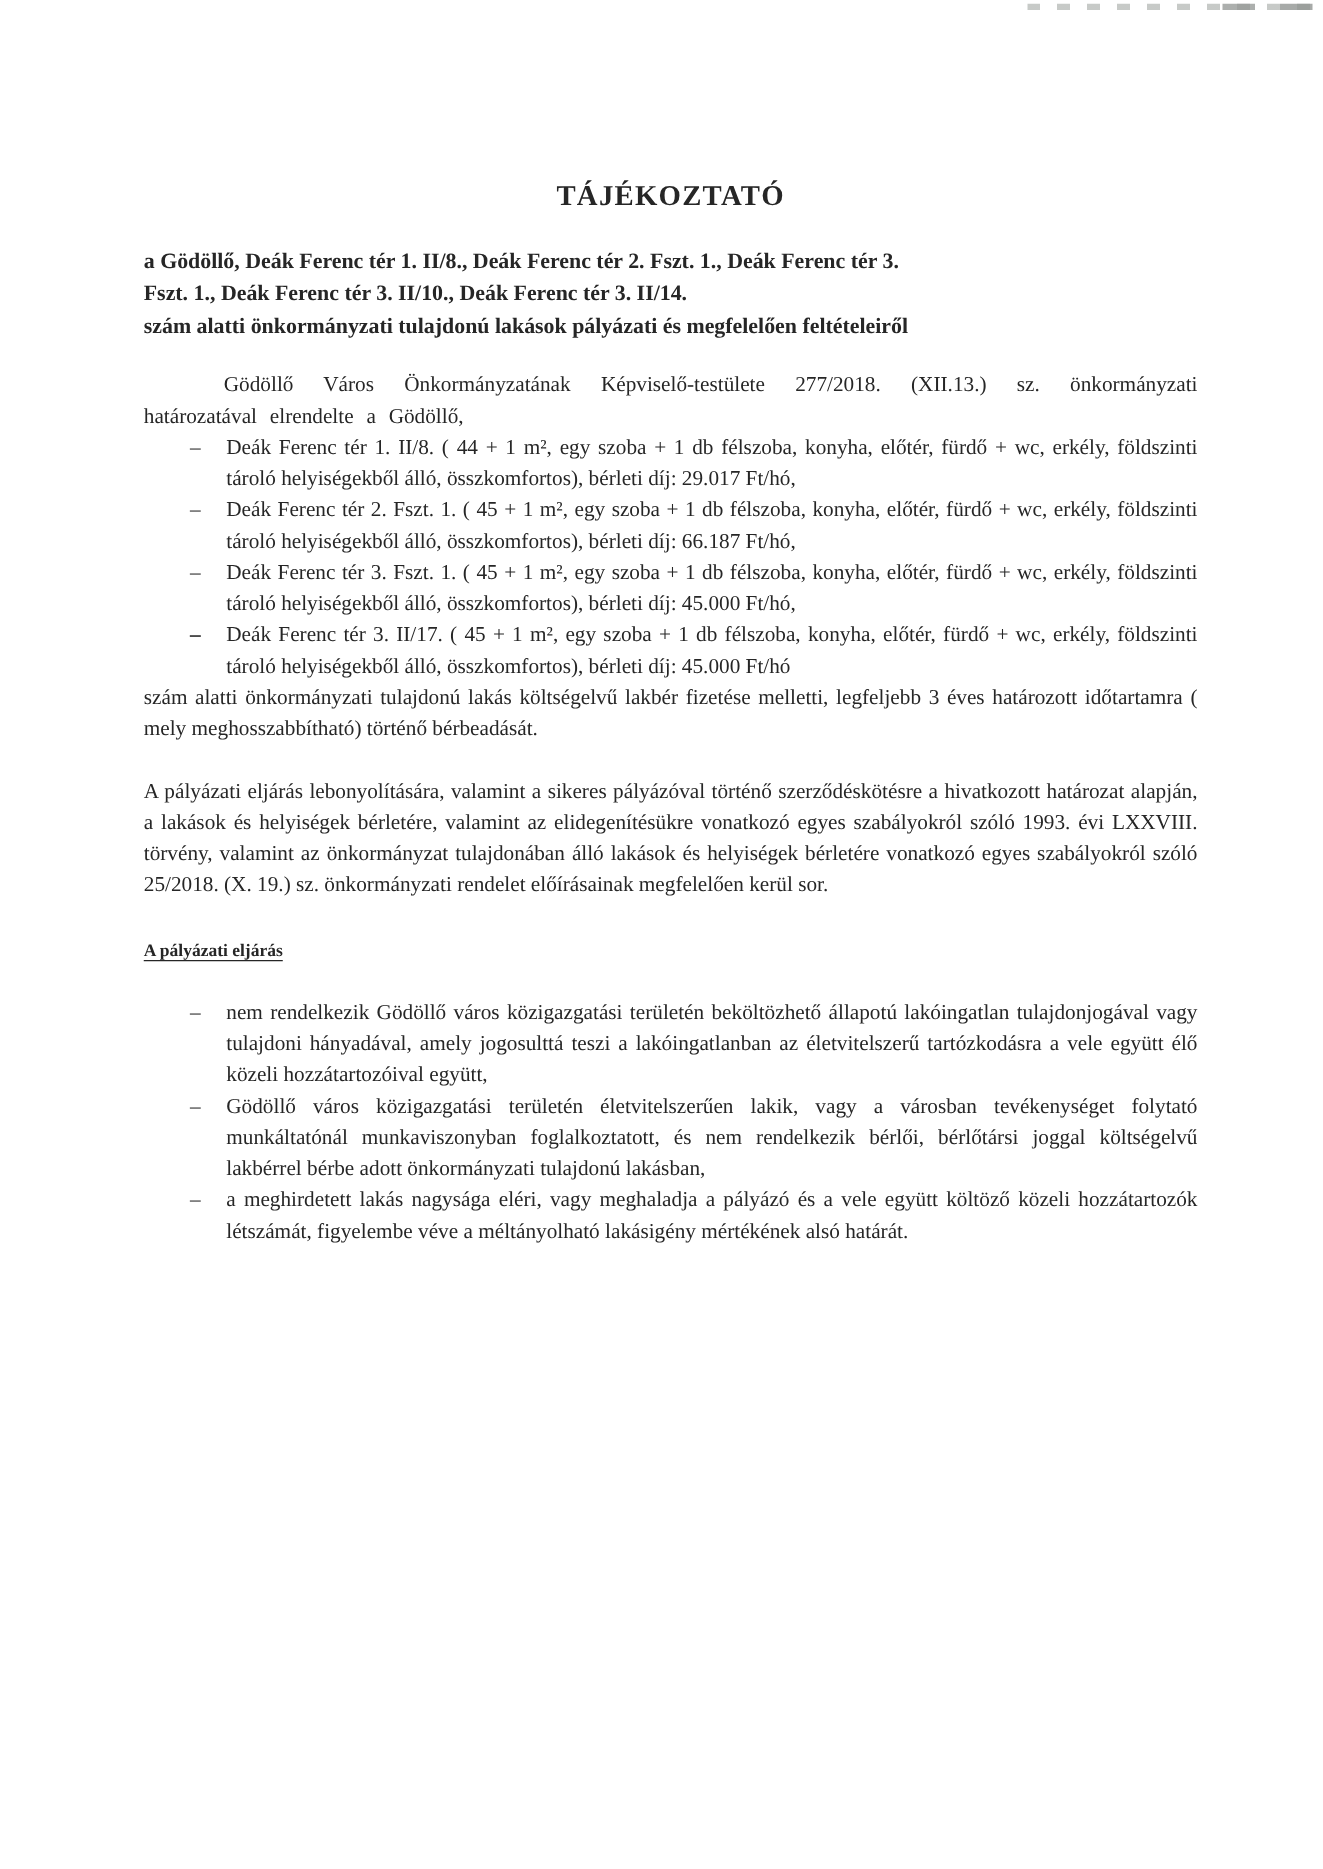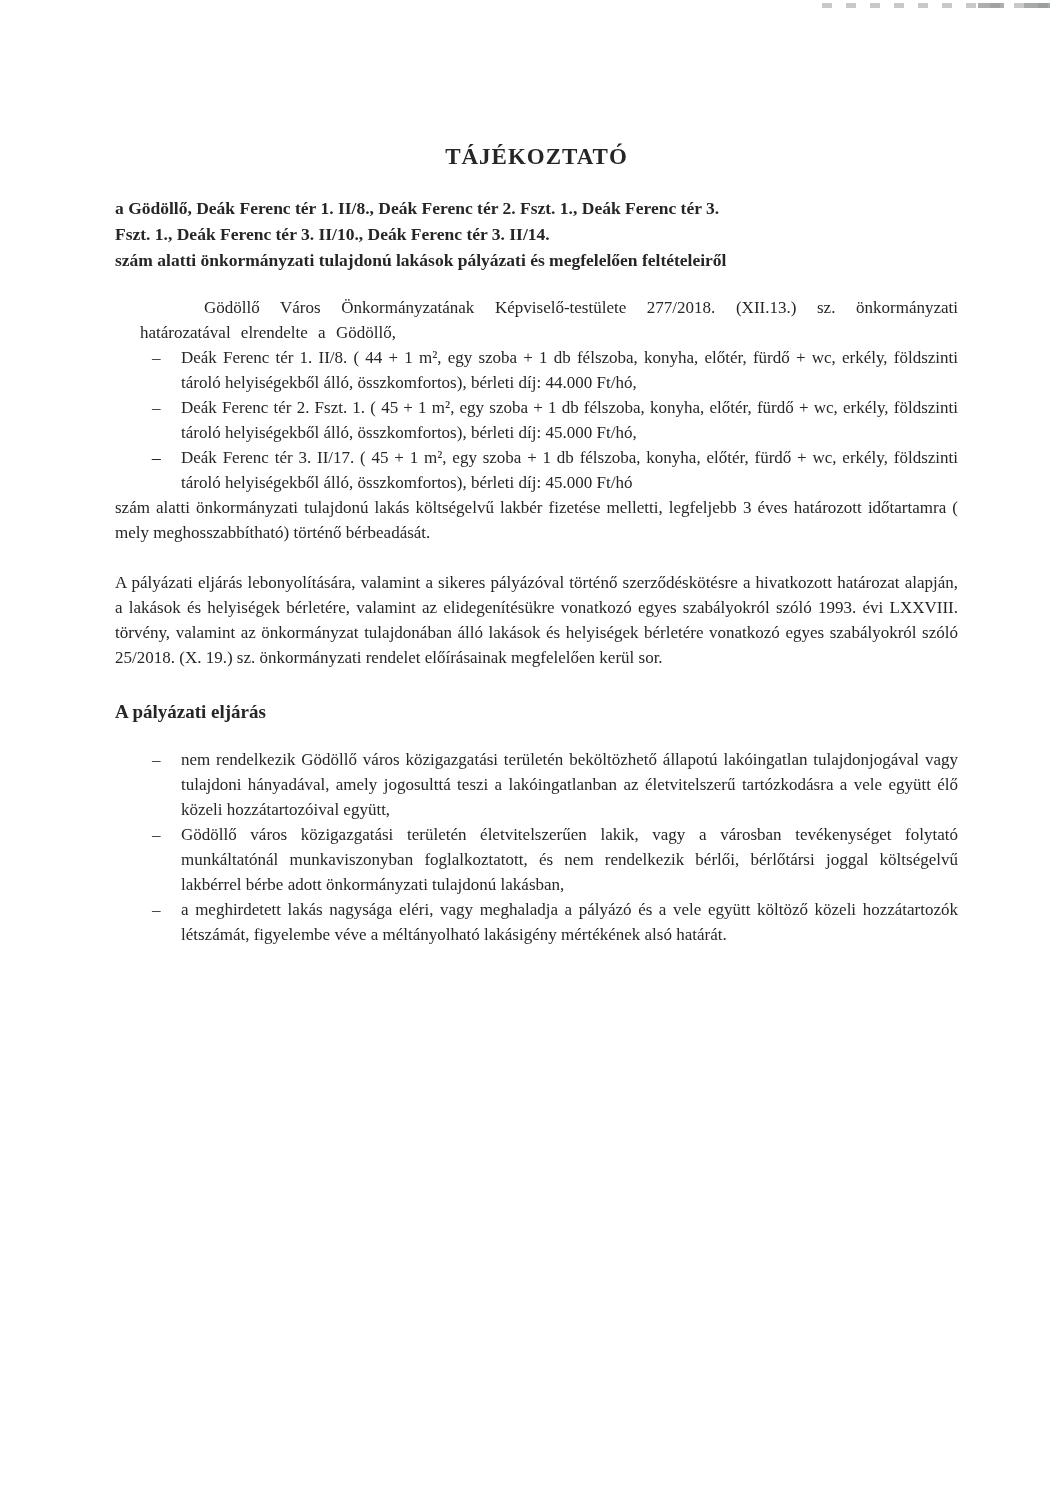--- a/index.html
+++ b/index.html
@@ -59,21 +59,20 @@
   .body-text {
     font-size: 17px;
     line-height: 25px;
   }
   p.para {
     margin: 0;
     text-align: justify;
   }
   p.para.indented {
     text-indent: 64px;
-    margin-left: 25px;
   }
   p.para.spaced-words {
     word-spacing: 6px;
   }
   ul.dash-list {
     list-style: none;
     margin: 0;
     padding: 0;
   }
   ul.dash-list li {
@@ -90,22 +89,23 @@
     margin-top: 25px !important;
   }
   .gap-heading {
     margin-top: 29px !important;
   }
   .gap-list {
     margin-top: 23px !important;
   }
   h2.section-heading {
     margin: 0;
-    font-size: 19px;
+    font-size: 14px;
     font-weight: bold;
+    text-decoration: underline;
     text-underline-offset: 3px;
   }
 </style>
 </head>
 <body>
 
 <div class="page">
 
   <div class="scan-artifact"></div>
 
@@ -117,28 +117,29 @@
       <div>a Gödöllő, Deák Ferenc tér 1. II/8., Deák Ferenc tér 2. Fszt. 1., Deák Ferenc tér 3.</div>
       <div>Fszt. 1., Deák Ferenc tér 3. II/10., Deák Ferenc tér 3. II/14.</div>
       <div>szám alatti önkormányzati tulajdonú lakások pályázati és megfelelően feltételeiről</div>
     </div>
 
     <p class="para indented spaced-words">Gödöllő Város Önkormányzatának Képviselő-testülete 277/2018. (XII.13.) sz. önkormányzati határozatával elrendelte a Gödöllő,</p>
 
     <ul class="dash-list">
       <li>
         <span class="dash">–</span>
-        <span>Deák Ferenc tér 1. II/8. ( 44 + 1 m², egy szoba + 1 db félszoba, konyha, előtér, fürdő + wc, erkély, földszinti tároló helyiségekből álló, összkomfortos), bérleti díj: 44.000 Ft/hó,</span>
+        <span>Deák Ferenc tér 1. II/8. ( 44 + 1 m², egy szoba + 1 db félszoba, konyha, előtér, fürdő + wc, erkély, földszinti tároló helyiségekből álló, összkomfortos), bérleti díj: 29.017 Ft/hó,</span>
       </li>
       <li>
         <span class="dash">–</span>
-        <span>Deák Ferenc tér 2. Fszt. 1. ( 45 + 1 m², egy szoba + 1 db félszoba, konyha, előtér, fürdő +  wc, erkély, földszinti tároló helyiségekből álló, összkomfortos), bérleti díj: 45.000 Ft/hó,</span>
+        <span>Deák Ferenc tér 2. Fszt. 1. ( 45 + 1 m², egy szoba + 1 db félszoba, konyha, előtér, fürdő +  wc, erkély, földszinti tároló helyiségekből álló, összkomfortos), bérleti díj: 66.187 Ft/hó,</span>
       </li>
       <li>
         <span class="dash">–</span>
+        <span>Deák Ferenc tér 3. Fszt. 1. ( 45 + 1 m², egy szoba + 1 db félszoba, konyha, előtér, fürdő +  wc, erkély, földszinti tároló helyiségekből álló, összkomfortos), bérleti díj: 45.000 Ft/hó,</span>
       </li>
       <li>
         <span class="dash">–</span>
       </li>
       <li>
         <span class="dash">–</span>
         <span>Deák Ferenc tér 3. II/17. ( 45 + 1 m², egy szoba + 1 db félszoba, konyha, előtér, fürdő + wc, erkély, földszinti tároló helyiségekből álló, összkomfortos), bérleti díj: 45.000 Ft/hó</span>
       </li>
     </ul>
 

